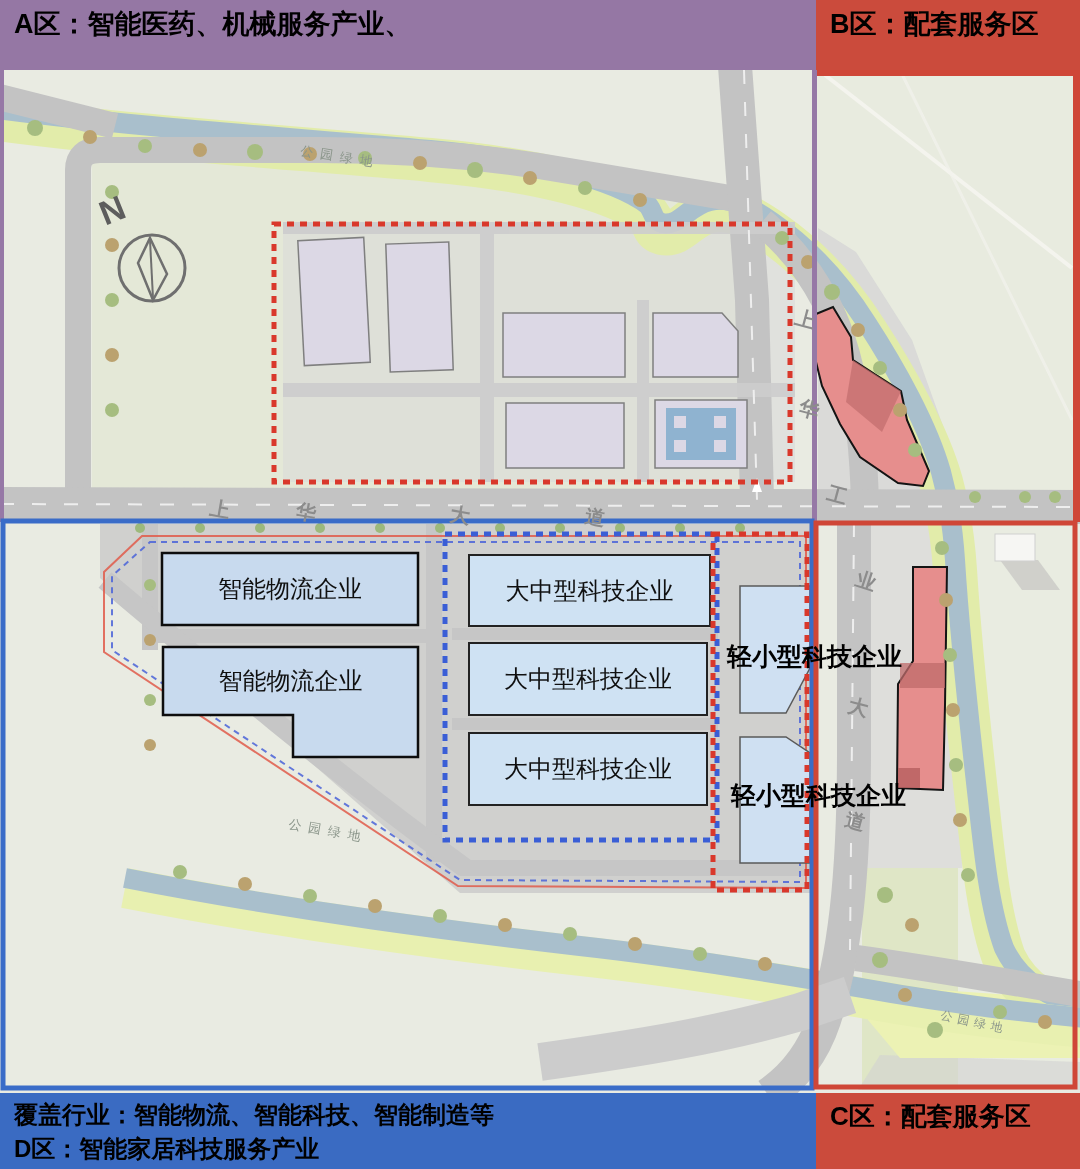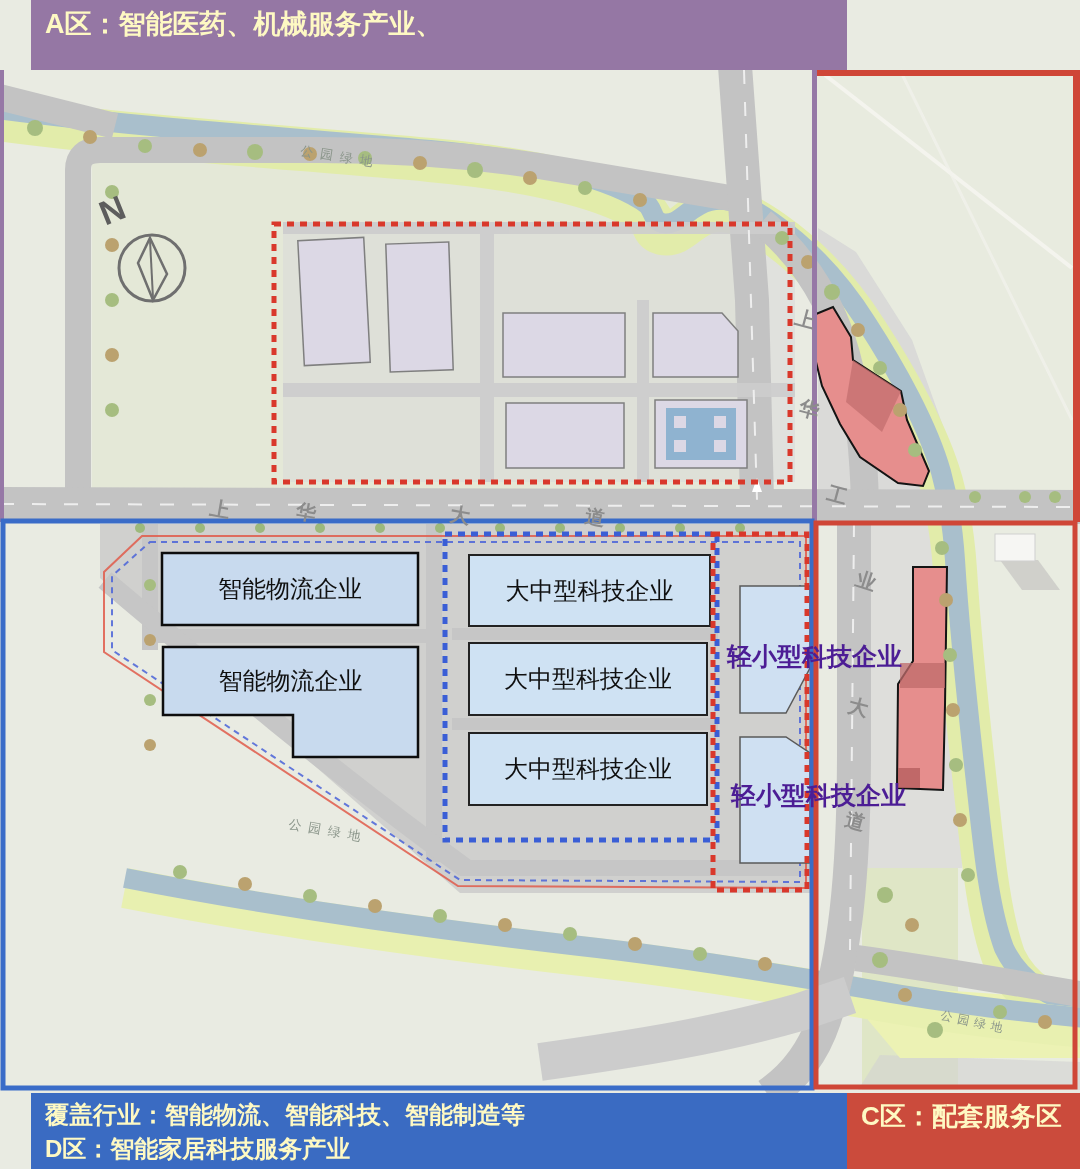--- a/index.html
+++ b/index.html
@@ -4,32 +4,32 @@
 <style>
   html,body{margin:0;padding:0;background:#777;}
   .stage{
     position:relative;width:1080px;height:1169px;overflow:hidden;
     background:#e9ebe2;
     font-family:"Liberation Sans","DejaVu Sans",sans-serif;
   }
   .stage *{box-sizing:border-box;}
   svg.map{position:absolute;left:0;top:0;}
   
-  .banner{position:absolute;color:#fef9c3;font-weight:bold;display:flex;flex-direction:column;
-          justify-content:flex-start;padding:7px 0 0 14px;line-height:1.3;margin-left:31px;}
+  .banner{position:absolute;color:#000000;font-weight:bold;display:flex;flex-direction:column;
+          justify-content:flex-start;padding:7px 0 0 14px;line-height:1.3;}
   .banner-a{left:0;top:0;width:816px;height:70px;background:#9577a4;font-size:27px;}
   .banner-b{left:816px;top:0;width:264px;height:70px;background:#cb4b3c;font-size:27px;}
   .banner-d{left:0;top:1093px;width:816px;height:76px;background:#3a6bc2;font-size:24px;line-height:34px;padding-top:5px;}
   .banner-c{left:816px;top:1093px;width:264px;height:76px;background:#cb4b3c;font-size:26px;}
   
   .lbl{position:absolute;color:#141414;}
   .lbl-medical{left:512px;top:251px;width:260px;font-size:30px;font-weight:600;letter-spacing:1px;}
   .boxlbl{position:absolute;display:flex;align-items:center;justify-content:center;
           font-size:24px;font-weight:500;color:#101010;border-radius:18px;}
-  .redlbl{position:absolute;font-size:25px;font-weight:600;color:#4c1d95;white-space:nowrap;}
+  .redlbl{position:absolute;font-size:25px;font-weight:600;color:#000000;white-space:nowrap;}
   .roadchar{position:absolute;font-size:20px;color:#8c8c8c;font-weight:600;}
   .greenlbl{position:absolute;font-size:13px;color:#8a958a;letter-spacing:7px;white-space:nowrap;}
   .north{position:absolute;left:100px;top:191px;font-size:34px;font-weight:600;color:#5d5d5d;
          transform:rotate(-22deg);}
 </style>
 </head>
 <body>
 
 <div class="stage">
 
@@ -263,20 +263,23 @@
 
   <span class="greenlbl" style="left:300px;top:148px;transform:rotate(9deg);">公园绿地</span>
   <span class="greenlbl" style="left:288px;top:822px;transform:rotate(10deg);">公园绿地</span>
   <span class="greenlbl" style="left:940px;top:1014px;transform:rotate(12deg);font-size:12px;letter-spacing:5px;">公园绿地</span>
 
   <span class="north">N</span>
 
   <div class="banner banner-a">
     <span>A区：智能医药、机械服务产业、</span>
   </div>
+  <div class="banner banner-b">
+    <span>B区：配套服务区</span>
+  </div>
   <div class="banner banner-d">
     <span>覆盖行业：智能物流、智能科技、智能制造等</span>
     <span>D区：智能家居科技服务产业</span>
   </div>
   <div class="banner banner-c">
     <span>C区：配套服务区</span>
   </div>
 
 </div>
 

